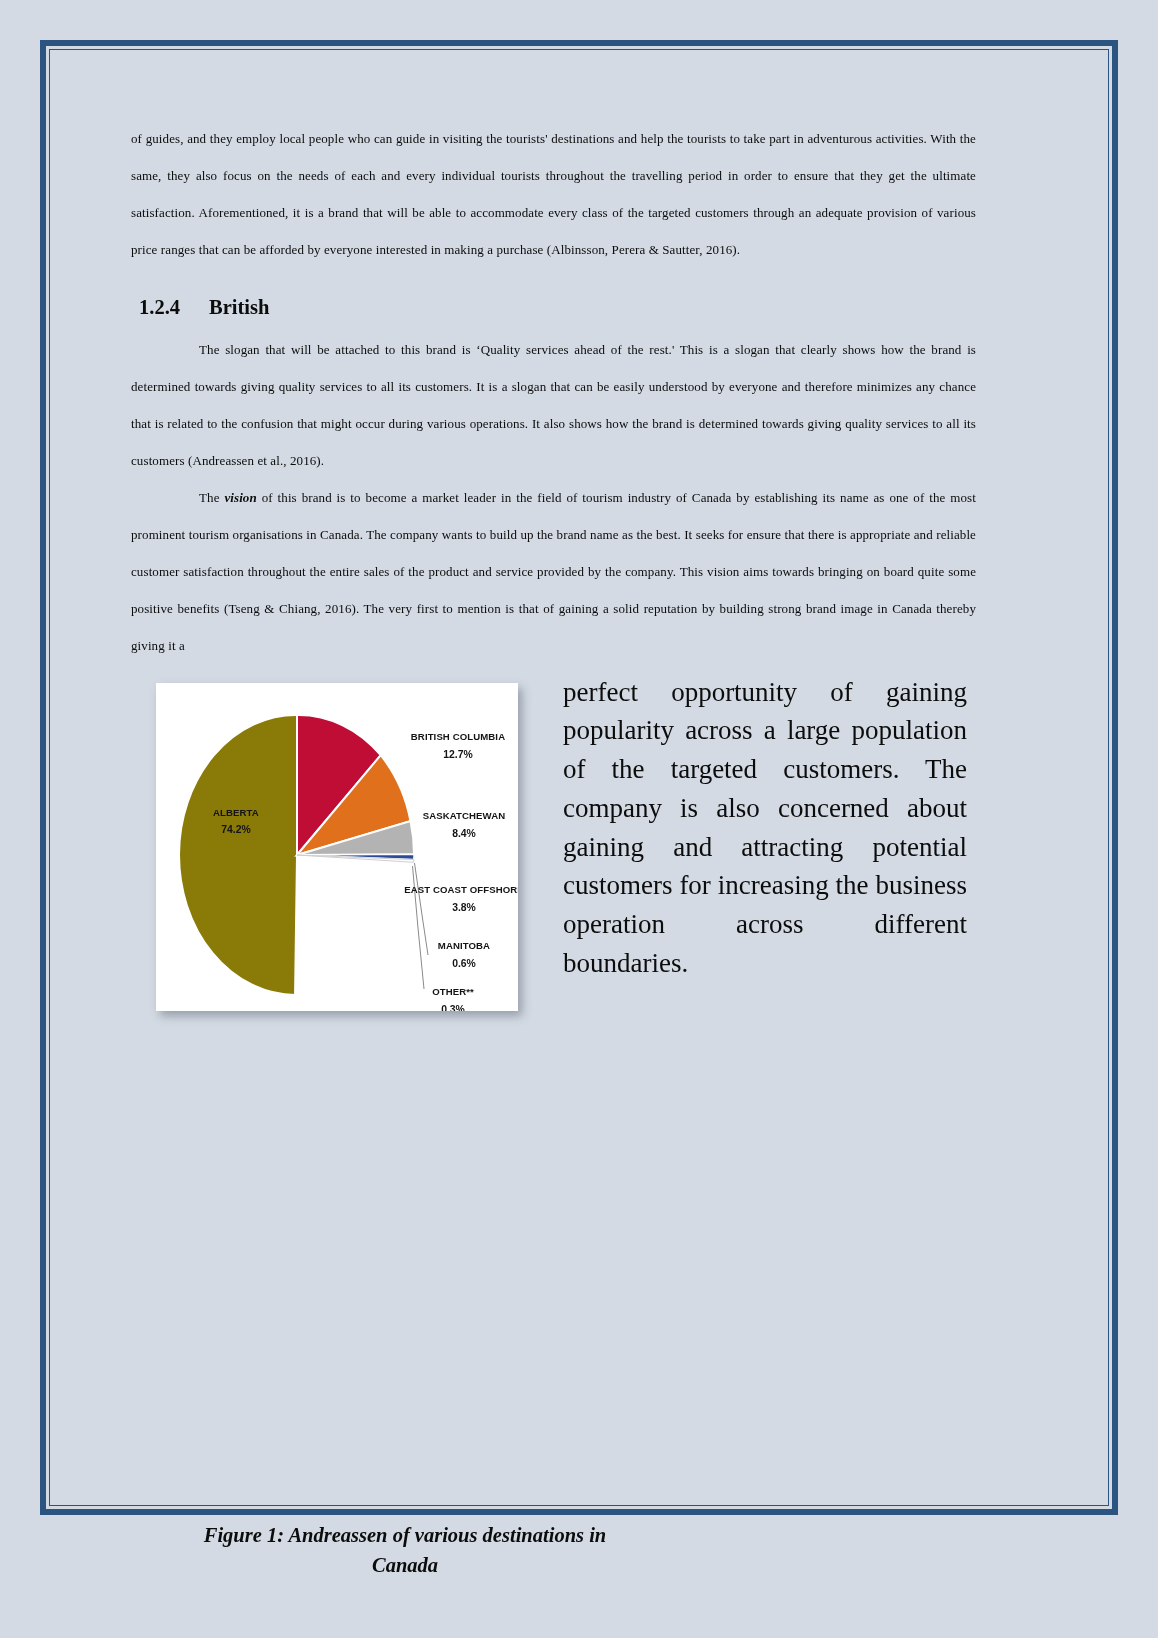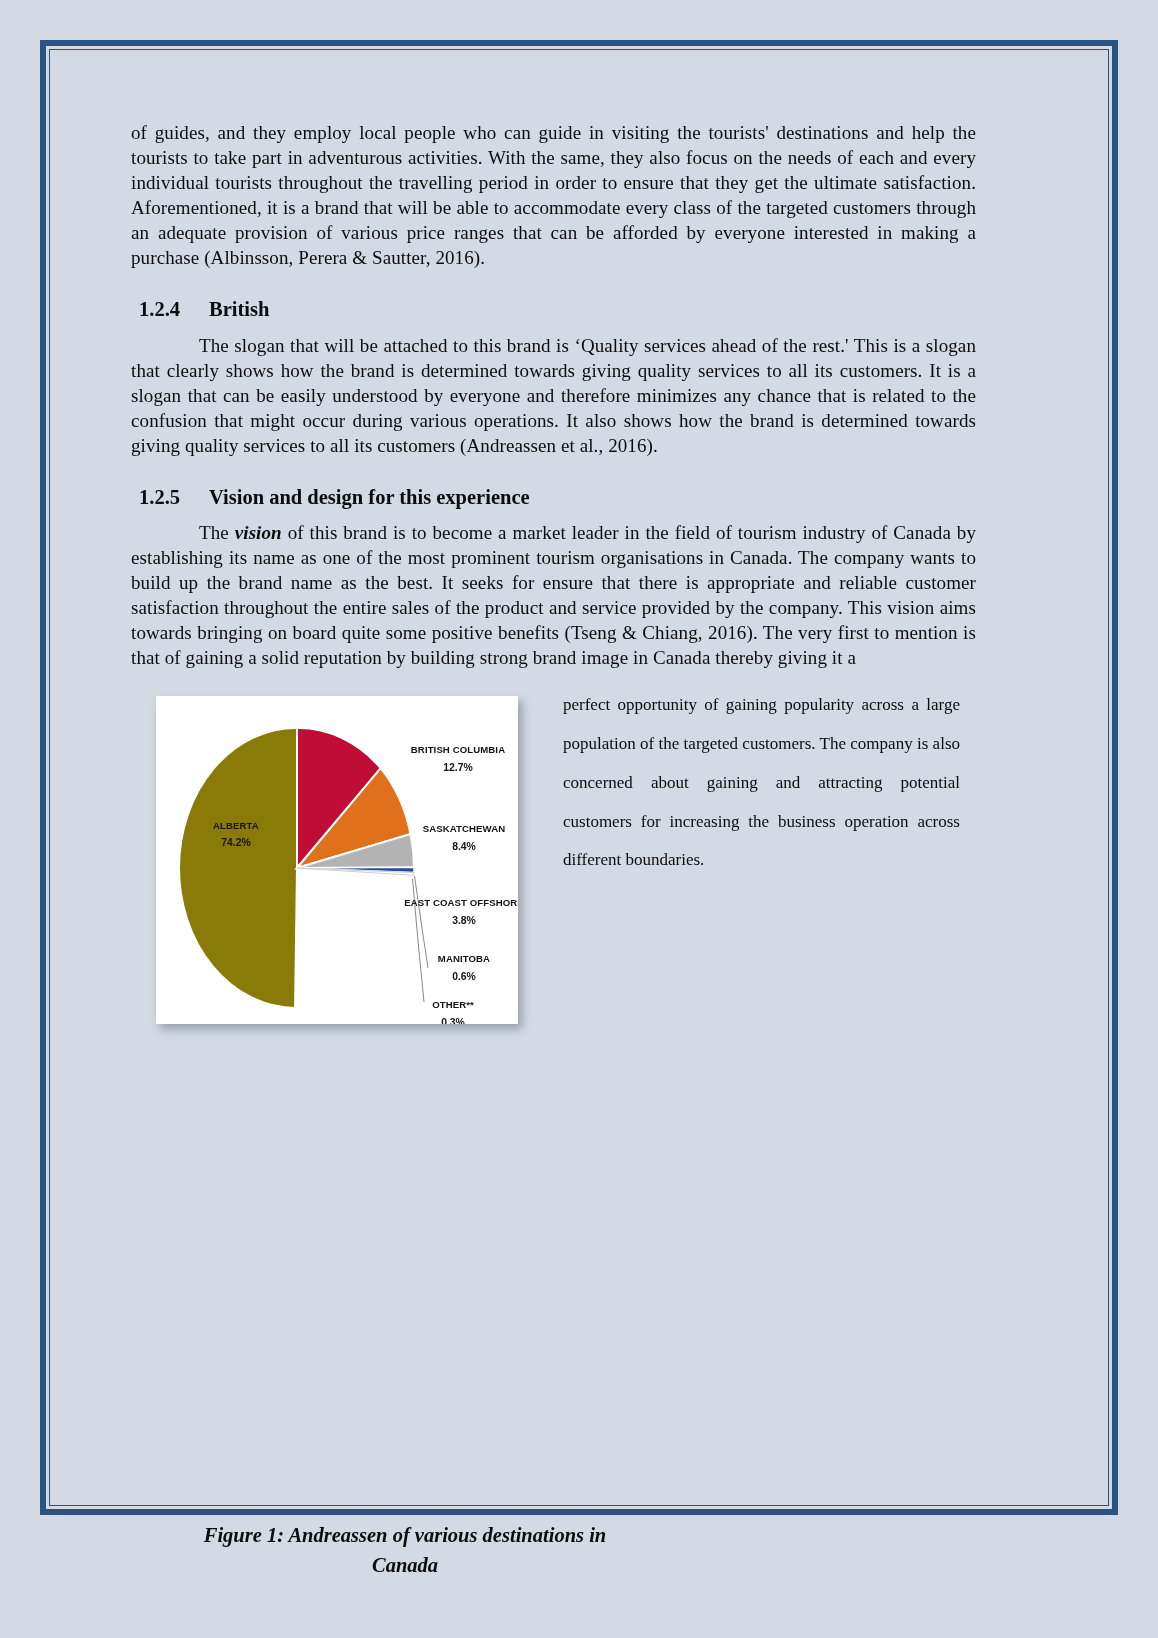--- a/index.html
+++ b/index.html
@@ -37,22 +37,22 @@
   
   #content {
     position: absolute;
     left: 131px;
     top: 120px;
     width: 845px;
   }
 
   p.body-text {
     margin: 0 0 0 0;
-    font-size: 19px;
-    line-height: 25px;
+    font-size: 13px;
+    line-height: 37px;
     text-align: justify;
     text-justify: inter-word;
     letter-spacing: 0.1px;
   }
   p.body-text.indent::before {
     content: "";
     display: inline-block;
     width: 68px;
   }
 
@@ -101,22 +101,22 @@
 
   .pie-label {
     font-family: "Liberation Sans", sans-serif;
     font-weight: bold;
     fill: #141414;
   }
   .pie-label-name { font-size: 9.6px; letter-spacing: 0.1px; }
   .pie-label-val  { font-size: 10.4px; }
 
   p.right-col {
-    margin: 16px;
-    font-size: 17px;
+    margin: 9px;
+    font-size: 27px;
     line-height: 38.7px;
     text-align: justify;
     text-justify: inter-word;
   }
 
   
   #figure-caption {
     position: absolute;
     left: 190px;
     top: 1520px;
@@ -136,23 +136,20 @@
 <div id="content">
 
   <p class="body-text">of guides, and they employ local people who can guide in visiting the tourists' destinations and help the tourists to take part in adventurous activities. With the same, they also focus on the needs of each and every individual tourists throughout the travelling period in order to ensure that they get the ultimate satisfaction. Aforementioned, it is a brand that will be able to accommodate every class of the targeted customers through an adequate provision of various price ranges that can be afforded by everyone interested in making a purchase (Albinsson, Perera &amp; Sautter, 2016).</p>
 
   <h3 class="heading">
     <span class="num">1.2.4</span><span>British</span>
   </h3>
 
   <p class="body-text indent">The slogan that will be attached to this brand is ‘Quality services ahead of the rest.' This is a slogan that clearly shows how the brand is determined towards giving quality services to all its customers. It is a slogan that can be easily understood by everyone and therefore minimizes any chance that is related to the confusion that might occur during various operations. It also shows how the brand is determined towards giving quality services to all its customers (Andreassen et al., 2016).</p>
 
-  <h3 class="heading">
-    <span class="num">1.2.5</span><span>Vision and design for this experience</span>
-  </h3>
 
   <p class="body-text indent"><span>The </span><em class="vision">vision</em><span> of this brand is to become a market leader in the field of tourism industry of Canada by establishing its name as one of the most prominent tourism organisations in Canada. The company wants to build up the brand name as the best. It seeks for ensure that there is appropriate and reliable customer satisfaction throughout the entire sales of the product and service provided by the company. This vision aims towards bringing on board quite some positive benefits (Tseng &amp; Chiang, 2016). The very first to mention is that of gaining a solid reputation by building strong brand image in Canada thereby giving it a</span></p>
 
   <div id="float-wrap">
 
     <div id="figure-float">
       <div id="chart-box">
         <svg id="chart-svg" viewBox="0 0 362 328">
           <rect x="0" y="0" width="362" height="328" fill="#ffffff"></rect>
 

